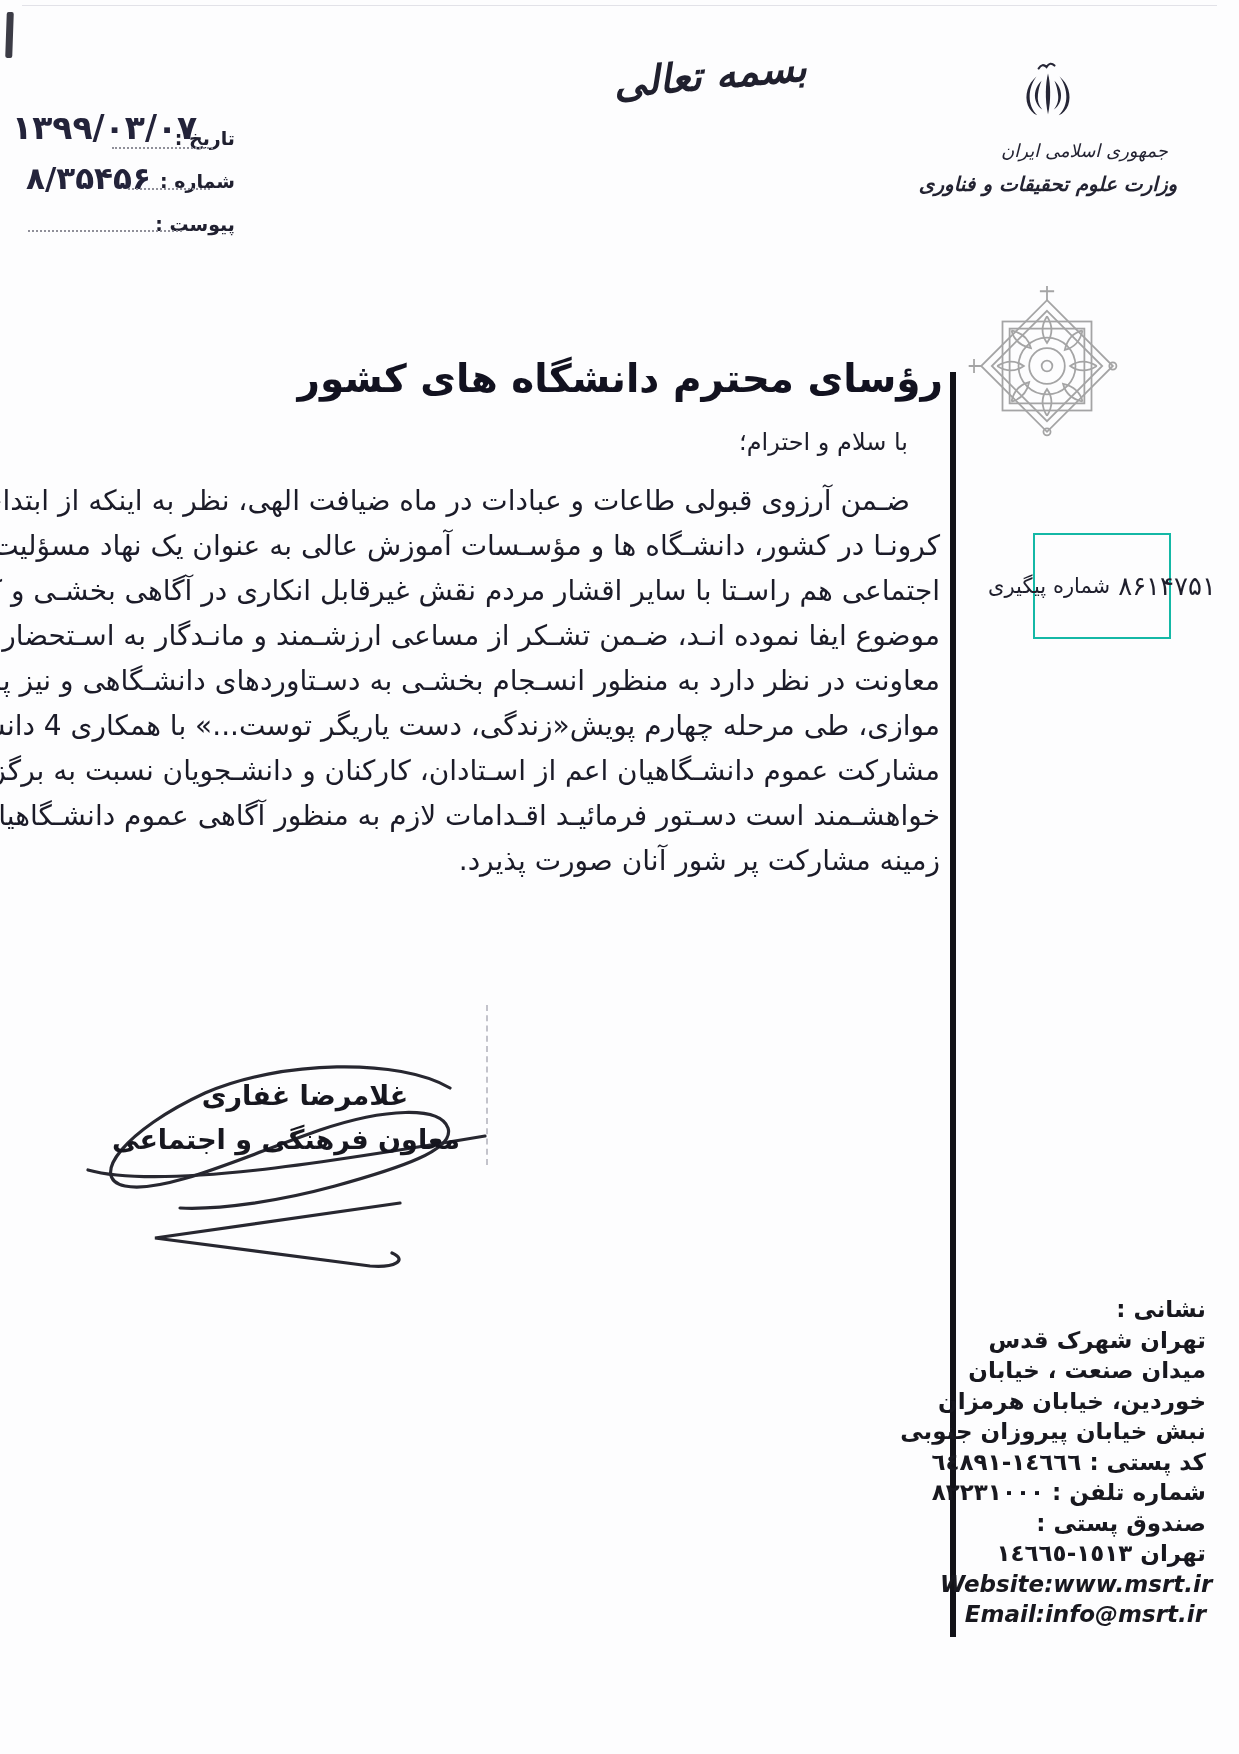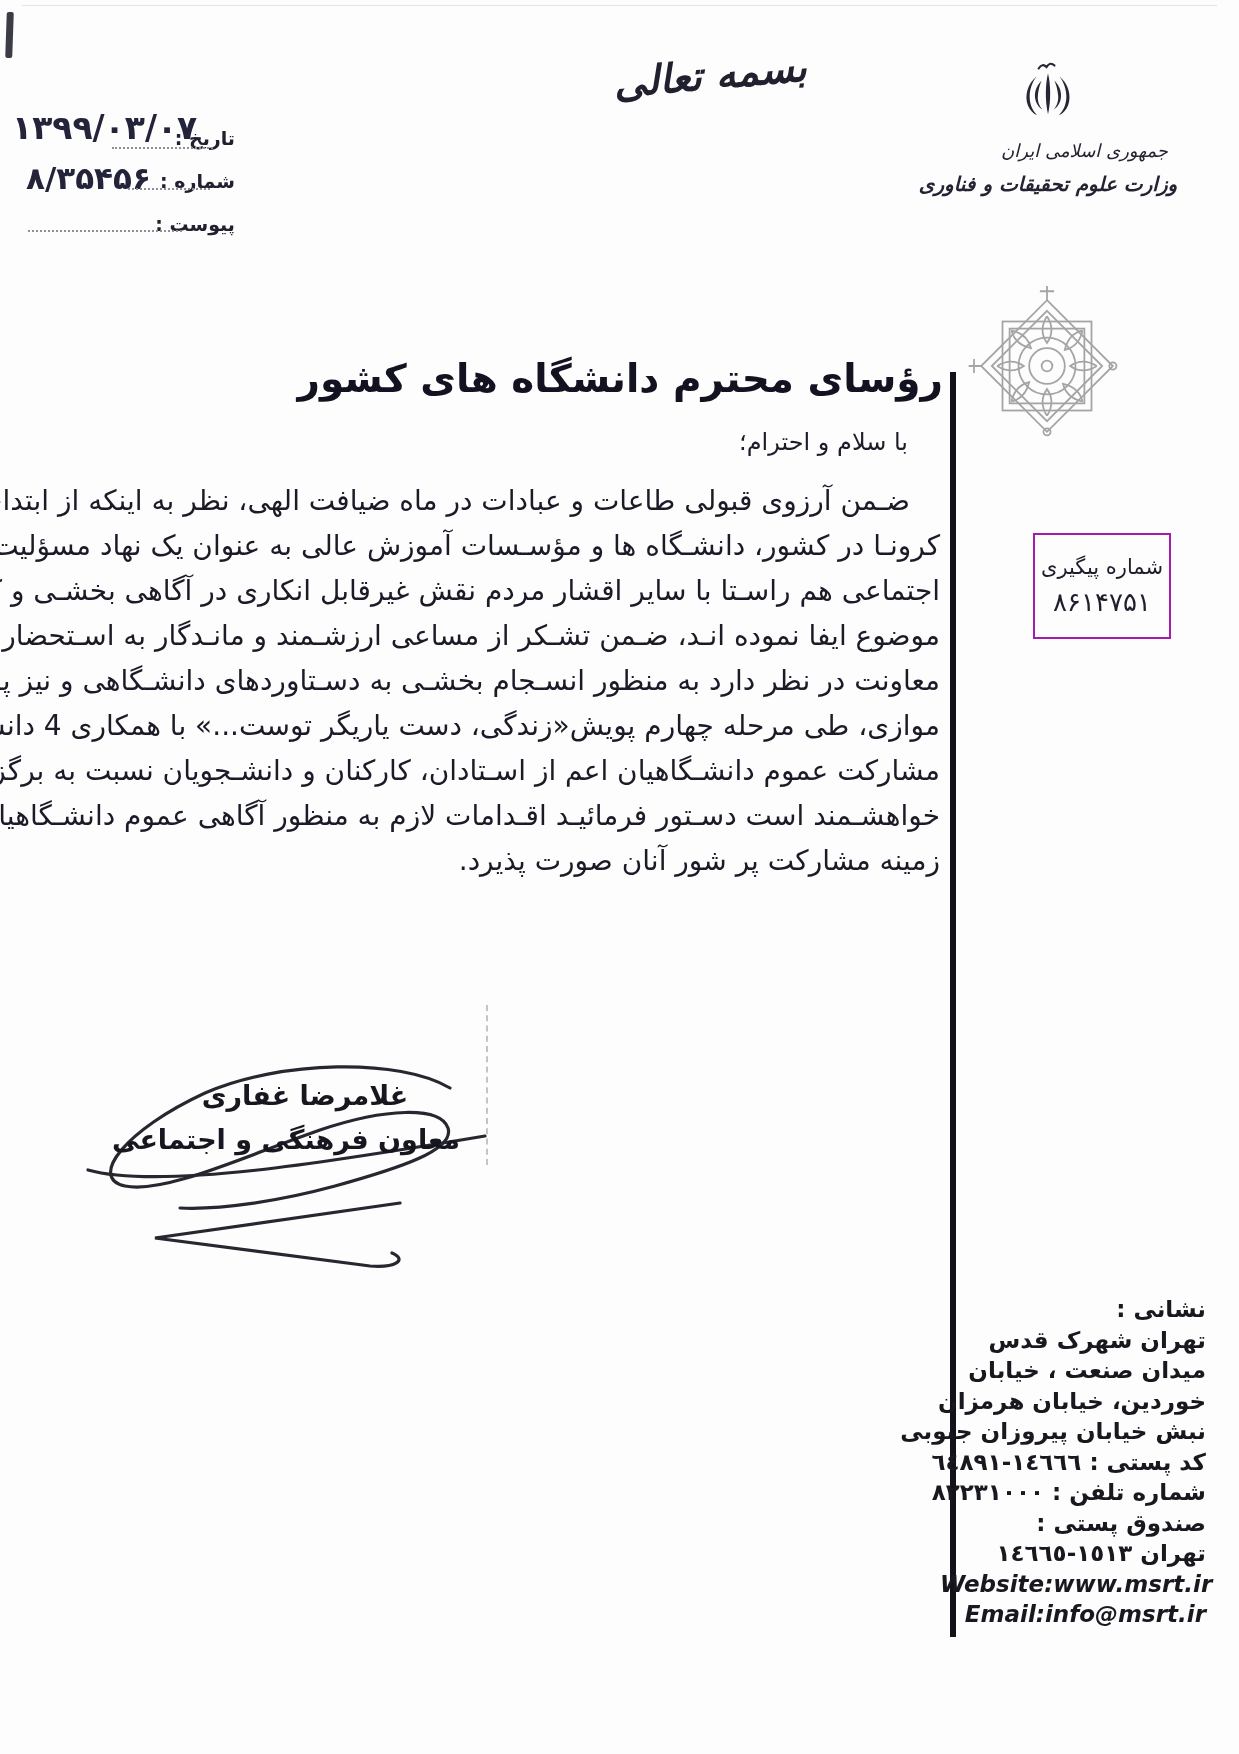--- a/index.html
+++ b/index.html
@@ -29,22 +29,22 @@
   .ornament{left:958px;top:272px;width:178px;height:188px;}
   .vrule{left:950px;top:372px;width:6px;height:1265px;background:#121218;}
   
   .recipient{left:540px;top:356px;width:403px;text-align:right;font-weight:bold;font-size:39px;color:#121220;}
   .salutation{left:600px;top:428px;width:308px;text-align:right;font-size:24px;}
   .bodyblock{left:75px;top:478px;width:865px;font-size:28px;color:#1b1b28;}
   .bline{height:45px;line-height:45px;text-align:right;white-space:nowrap;}
   .bline.just{text-align:justify;text-align-last:justify;}
   .bline.indent{padding-right:30px;}
   
-  .trackbox{left:1033px;top:533px;width:134px;height:102px;border:2px solid #a21caf;
-    display:flex;flex-direction:column;align-items:center;justify-content:center;gap:8px;}
+  .trackbox{left:1033px;top:533px;width:134px;height:102px;border:2px solid #14b8a6;
+    display:flex;flex-direction:row;align-items:center;justify-content:center;gap:8px;}
   .track-label{font-size:21px;white-space:nowrap;color:#1e1e2c;}
   .track-num{font-size:26px;letter-spacing:2px;color:#1e1e2c;}
   
   .sig-line{text-align:center;font-weight:bold;font-size:27px;color:#17171f;}
   .sig1{left:150px;top:1028px;width:310px;}
   .sig2{left:150px;top:1080px;width:310px;}
   .sig3{left:130px;top:1124px;width:330px;}
   .sig-svg{left:70px;top:1058px;width:430px;height:230px;}
   .foldline{left:486px;top:1005px;width:0;height:160px;border-left:2px dashed #c3c3cb;}
   

